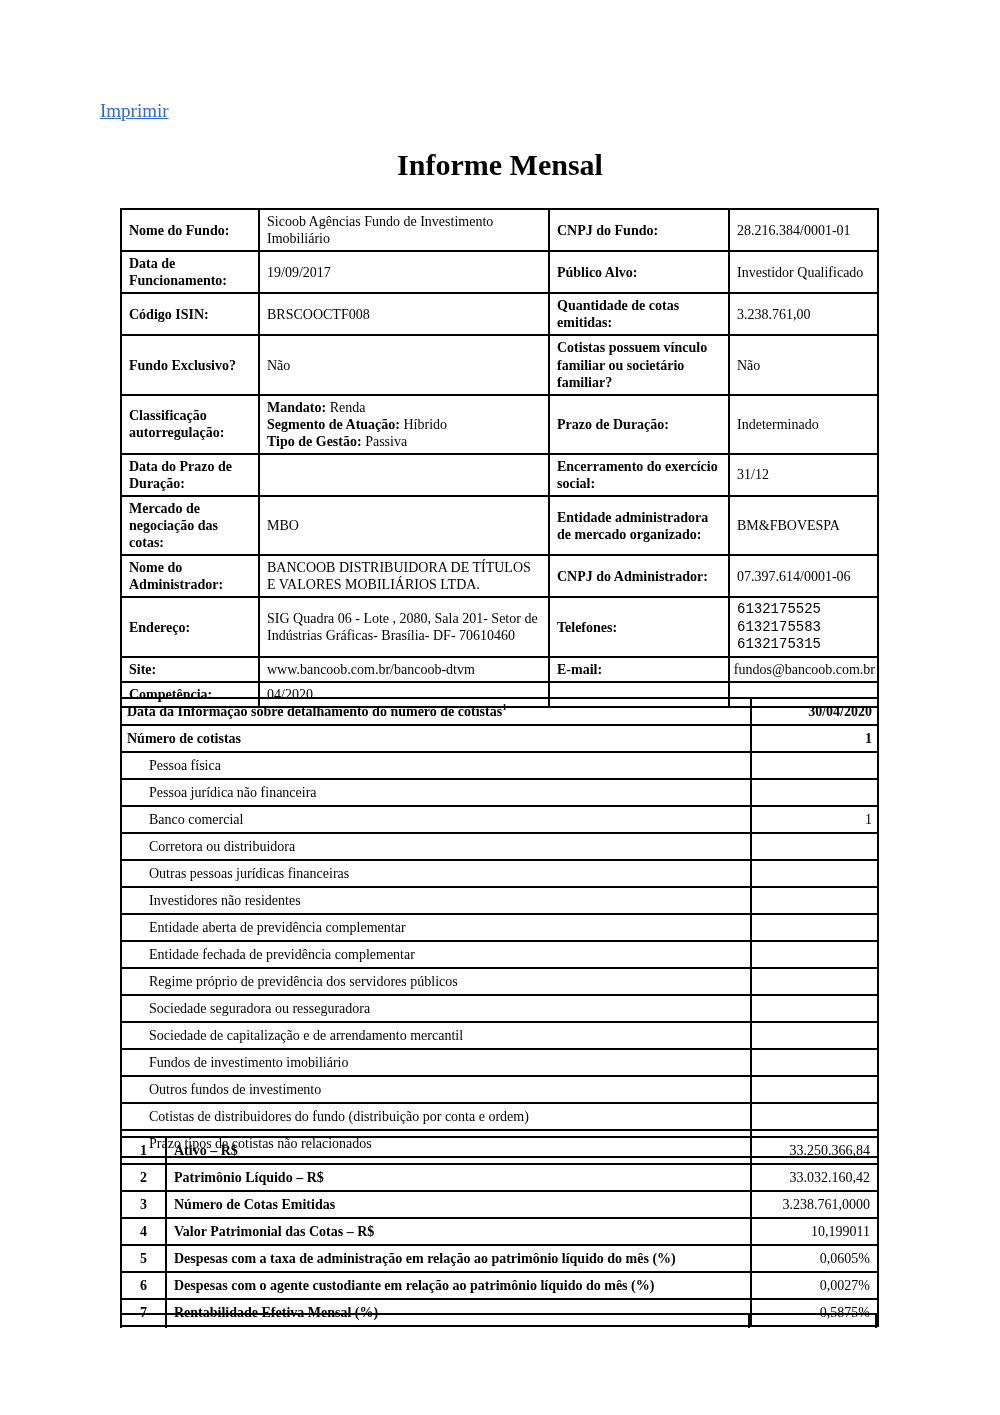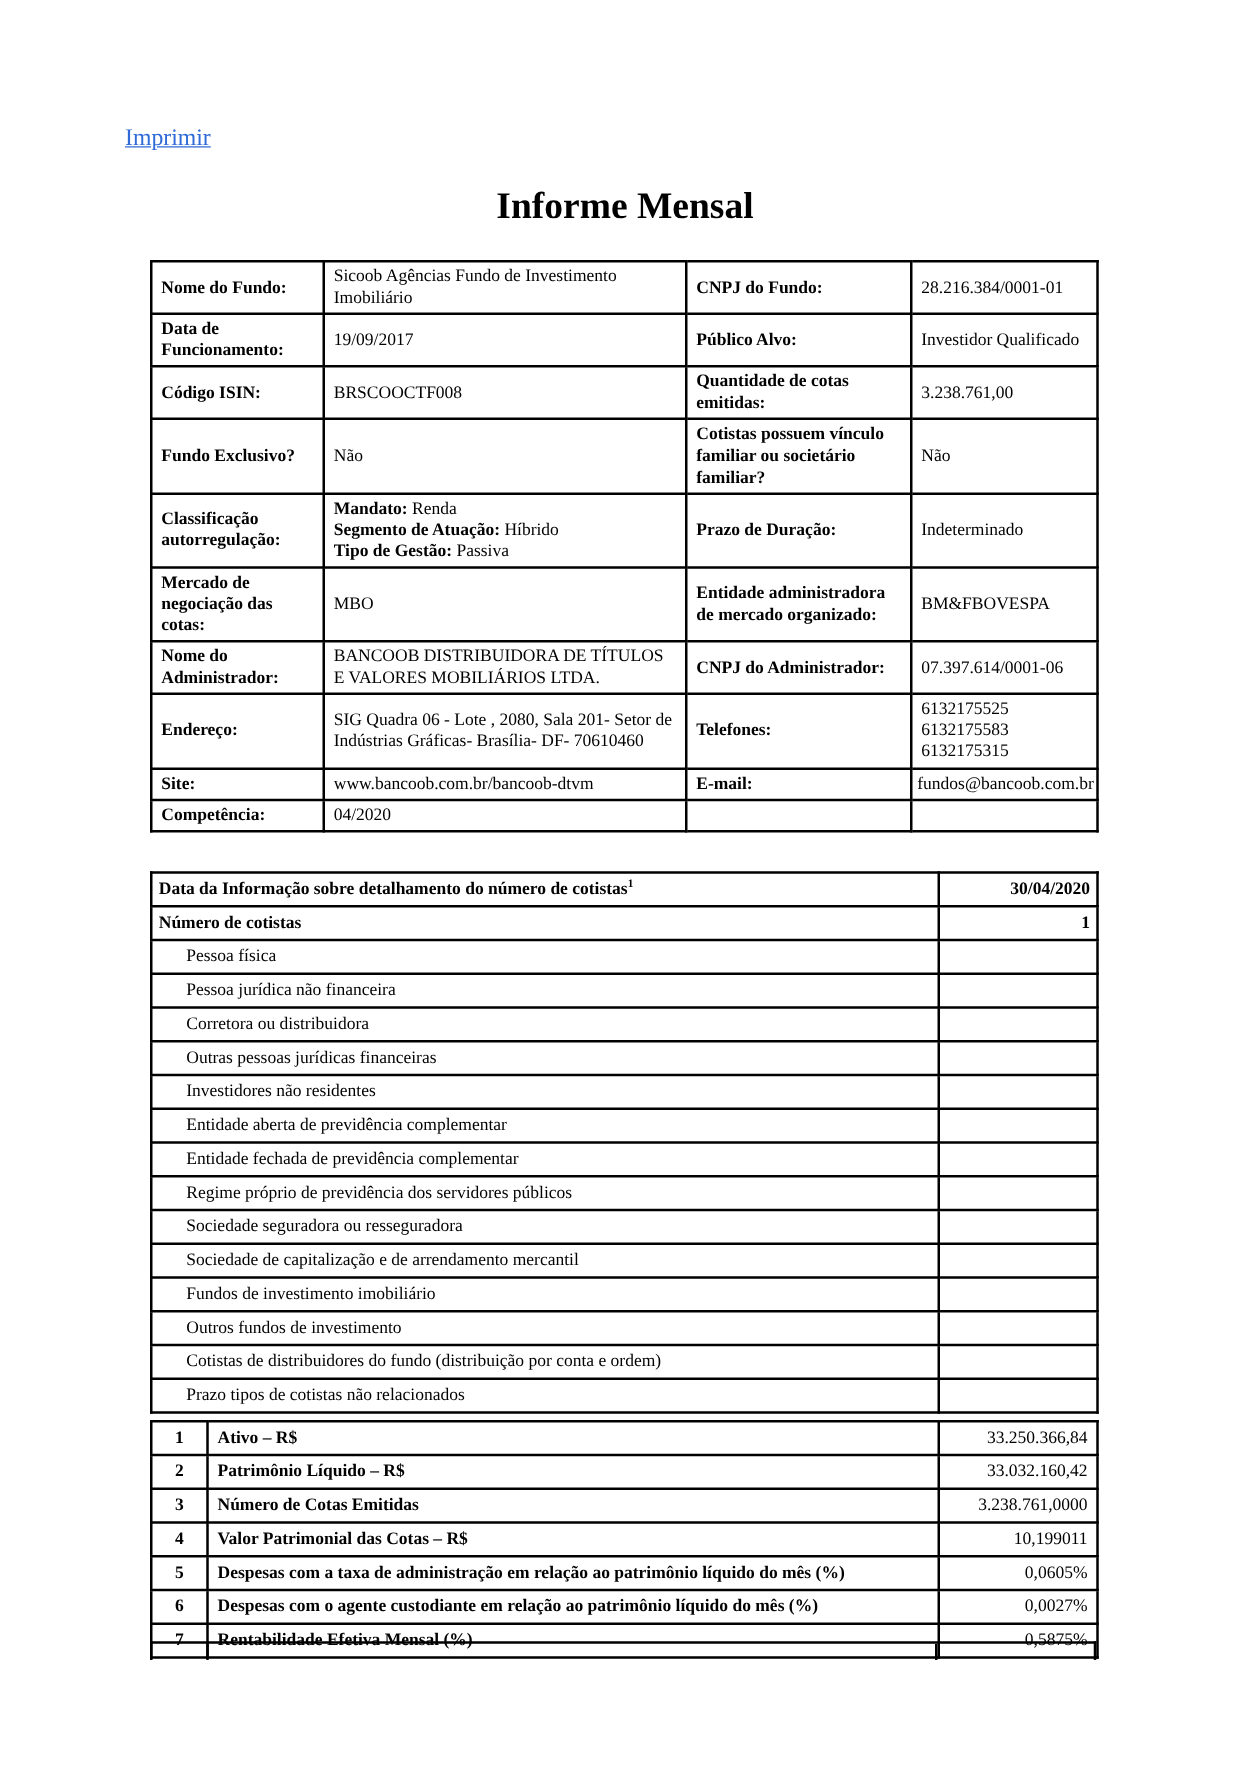--- a/index.html
+++ b/index.html
@@ -39,21 +39,21 @@
   #indicators-table .num{font-weight:bold;text-align:center;padding:3px 2px;}
   #indicators-table .lbl{font-weight:bold;}
   #indicators-table .val{text-align:right;}
   sup{font-size:9px;vertical-align:super;line-height:0;}
   .partial-row{
     position:absolute;left:120px;top:1313px;width:753px;height:13px;
     border-top:2px solid #000;border-left:2px solid #000;border-right:2px solid #000;
   }
   .partial-row .div1{position:absolute;left:43px;top:0;width:2px;height:13px;background:#000;}
   .partial-row .div2{position:absolute;right:125px;top:0;width:2px;height:13px;background:#000;}
-  .phones div{line-height:1.22;}
+  .phones div{line-height:1.22;font-family:Liberation Mono, monospace;}
 </style>
 </head>
 <body>
 
 <a class="print-link" style="color: rgb(47, 107, 215);">Imprimir</a>
 
 <h1 class="page-title">Informe Mensal</h1>
 
 <table class="tbl" id="fund-table">
   <colgroup>
@@ -100,20 +100,26 @@
         </div>
         <div class="kv">
           <b>Tipo de Gestão:</b>
           <span>Passiva</span>
         </div>
       </td>
       <td class="lbl">Prazo de Duração:</td>
       <td>Indeterminado</td>
     </tr>
     <tr>
+      <td class="lbl">Data do Prazo de Duração:</td>
+      <td></td>
+      <td class="lbl">Encerramento do exercício social:</td>
+      <td>31/12</td>
+    </tr>
+    <tr>
       <td class="lbl">Mercado de negociação das cotas:</td>
       <td>MBO</td>
       <td class="lbl">Entidade administradora de mercado organizado:</td>
       <td>BM&amp;FBOVESPA</td>
     </tr>
     <tr>
       <td class="lbl">Nome do Administrador:</td>
       <td>BANCOOB DISTRIBUIDORA DE TÍTULOS E VALORES MOBILIÁRIOS LTDA.</td>
       <td class="lbl">CNPJ do Administrador:</td>
       <td>07.397.614/0001-06</td>
@@ -163,20 +169,24 @@
       <tr>
         <td class="lbl detail">Pessoa física</td>
         <td class="val"></td>
       </tr>
 
       <tr>
         <td class="lbl detail">Pessoa jurídica não financeira</td>
         <td class="val"></td>
       </tr>
 
+      <tr>
+        <td class="lbl detail">Banco comercial</td>
+        <td class="val">1</td>
+      </tr>
 
       <tr>
         <td class="lbl detail">Corretora ou distribuidora</td>
         <td class="val"></td>
       </tr>
 
       <tr>
         <td class="lbl detail">Outras pessoas jurídicas financeiras</td>
         <td class="val"></td>
       </tr>

